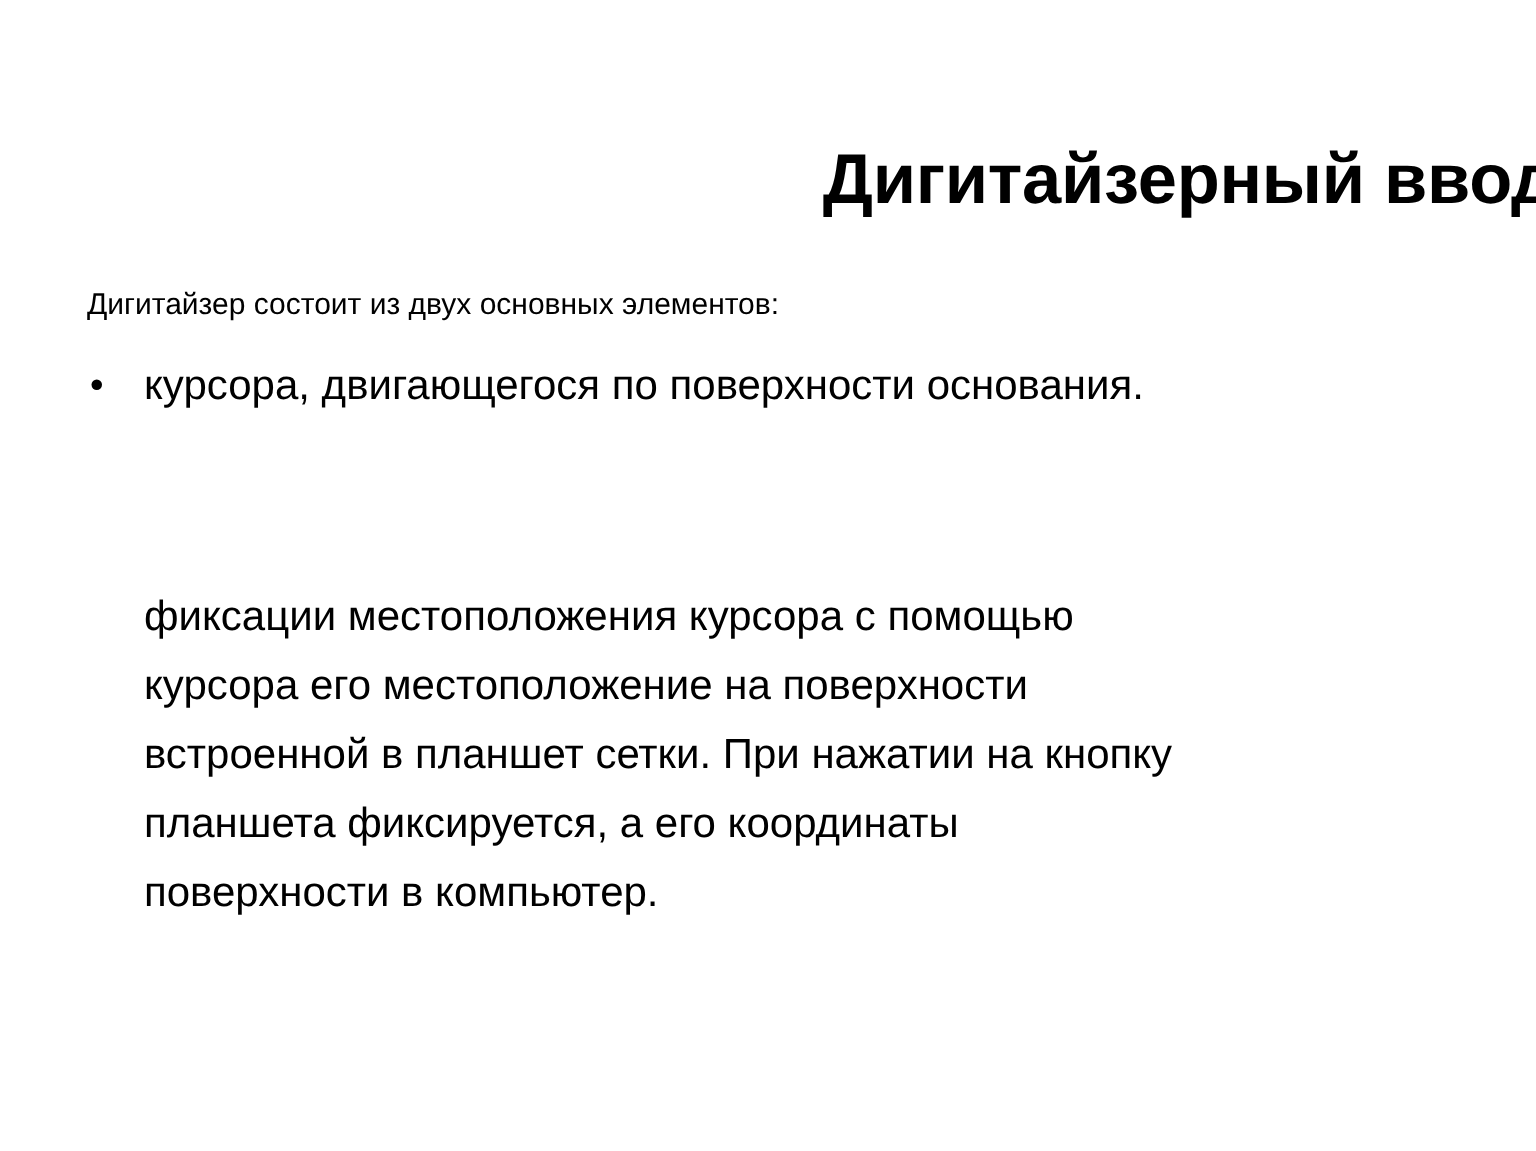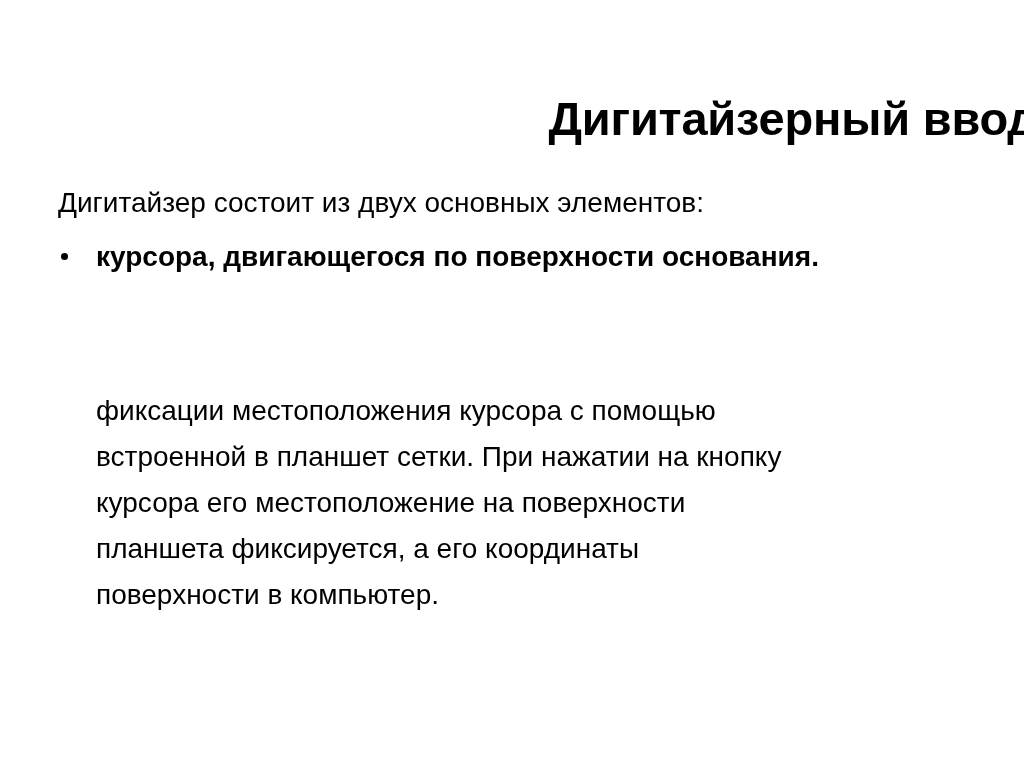--- a/index.html
+++ b/index.html
@@ -42,21 +42,21 @@
 
   
   .body-block {
     position: absolute;
     left: 58px;
     top: 186px;
     width: 910px;
   }
 
   .intro-line {
-    font-size: 28px;
+    font-size: 20px;
     line-height: 34px;
     font-weight: 400;
     color: #000000;
     margin: 0 0 20px 0;
     white-space: nowrap;
   }
 
   .bullet-list {
     list-style: none;
     margin: 0;
@@ -66,21 +66,21 @@
   .bullet-item {
     position: relative;
     padding-left: 38px;
     font-size: 28px;
     line-height: 34px;
     font-weight: 400;
     color: #000000;
     margin-bottom: 19px;
     white-space: nowrap;
   }
-  .bullet-item:last-child { margin-bottom: 0; font-weight: bold; }
+  .bullet-item:last-child { margin-bottom: 0; }
 
   .bullet-dot {
     position: absolute;
     left: 3px;
     top: 13px;
     width: 7px;
     height: 7px;
     border-radius: 50%;
     background: #000000;
   }
@@ -116,19 +116,19 @@
       <li class="bullet-item">
         <span class="bullet-dot"></span>
         <span>курсора, двигающегося по поверхности основания.</span>
       </li>
     </ul>
 
   </div>
 
   <div class="paragraph-block">
     <div class="para-line">фиксации местоположения курсора с помощью</div>
+    <div class="para-line">курсора его местоположение на поверхности</div>
     <div class="para-line">встроенной в планшет сетки. При нажатии на кнопку</div>
-    <div class="para-line">курсора его местоположение на поверхности</div>
     <div class="para-line">планшета фиксируется, а его координаты</div>
     <div class="para-line">поверхности в компьютер.</div>
   </div>
 
 </div>
 
 </body></html>

